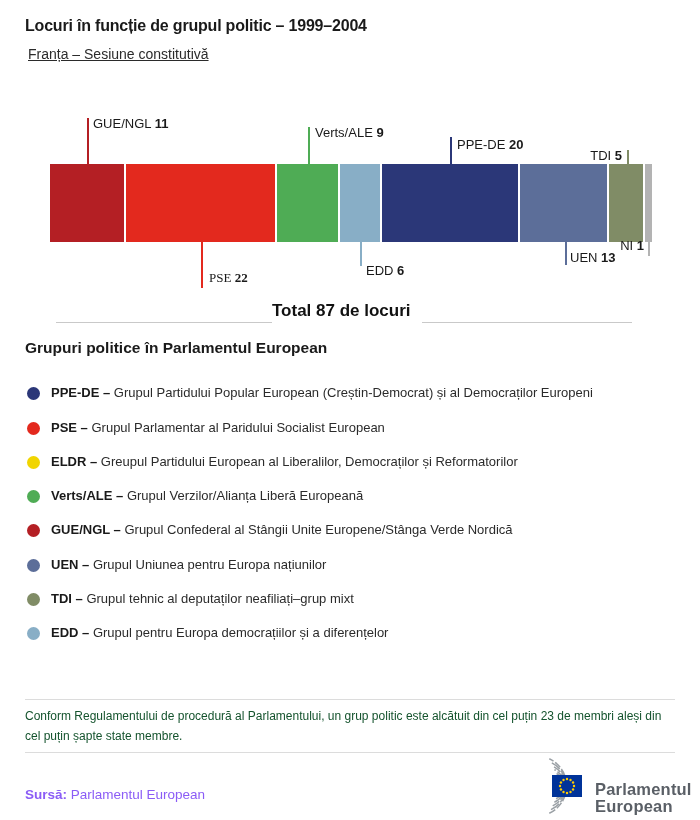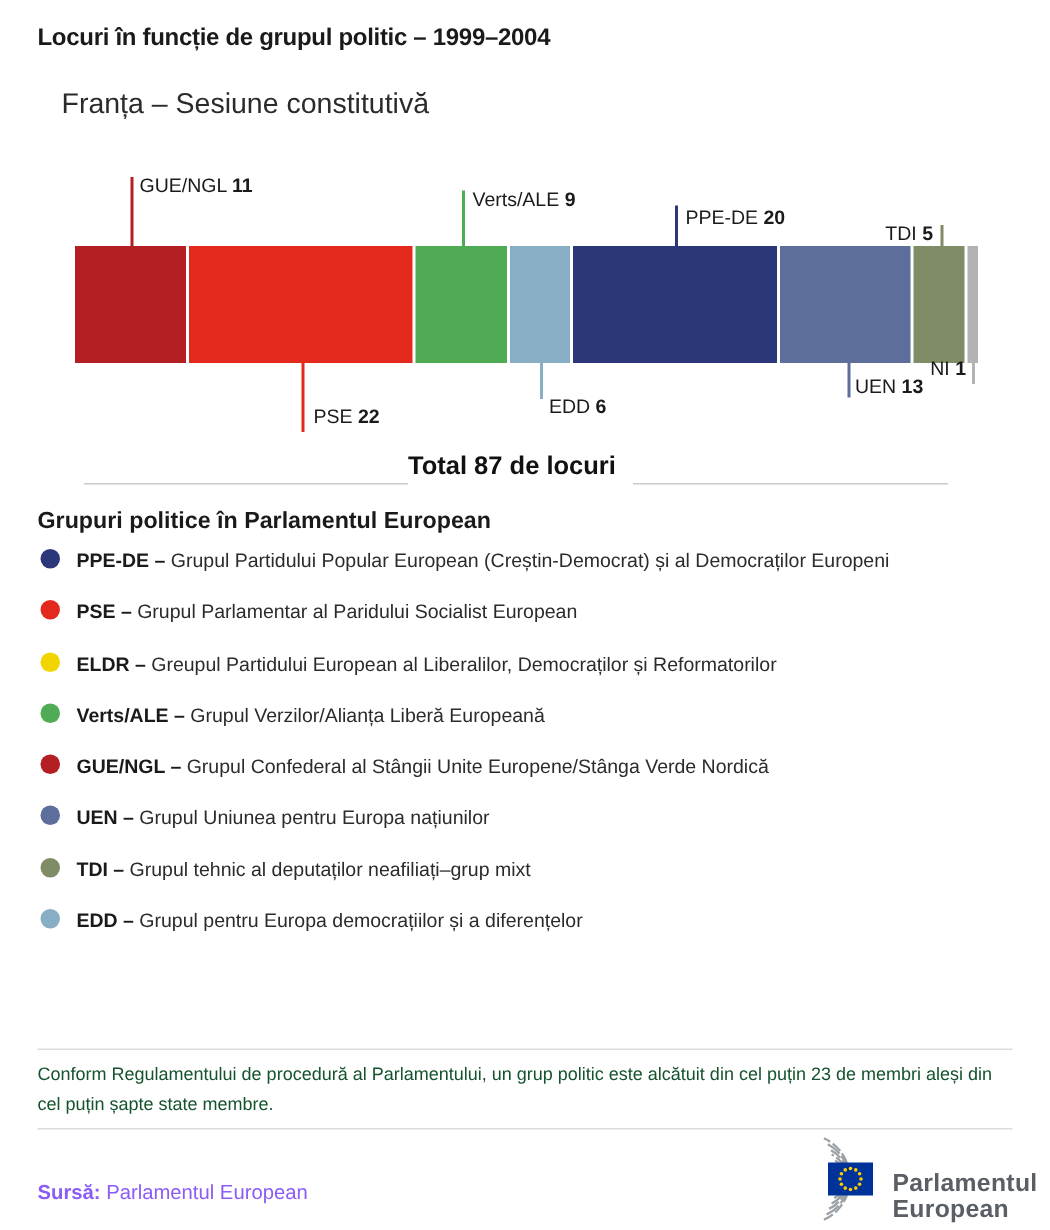--- a/index.html
+++ b/index.html
@@ -8,22 +8,22 @@
     font-family:"Liberation Sans",sans-serif;
     color:#1a1a1a;
   }
   .page{position:relative;width:700px;height:820px;overflow:hidden;background:#fff;}
 
   .title{
     position:absolute;left:25px;top:17px;margin:0;
     font-size:16px;font-weight:bold;letter-spacing:-0.2px;color:#1a1a1a;
   }
   .subtitle{
-    position:absolute;left:28px;top:46px;margin:13px;
-    font-size:19px;font-weight:400;color:#2b2b2b;
+    position:absolute;left:28px;top:46px;margin:0;
+    font-size:14px;font-weight:400;color:#2b2b2b;text-decoration:underline;
   }
 
   .bar{
     position:absolute;left:50px;top:164px;width:602px;height:78px;
     display:flex;gap:2px;
   }
   .seg{height:100%;}
 
   .tick-line{position:absolute;width:2px;}
   .tick-label{
@@ -39,21 +39,21 @@
   }
   .total-line{position:absolute;top:322px;height:1px;background:#c9c9c9;}
   .total-line.left{left:56px;width:216px;}
   .total-line.right{left:422px;width:210px;}
 
   .legend-heading{
     position:absolute;left:25px;top:339px;margin:0;
     font-size:15.5px;font-weight:bold;color:#1a1a1a;
   }
   .legend{position:absolute;left:27px;top:366px;width:655px;}
-  .legend-row{display:flex;align-items:flex-start;height:34.3px;gap:11px;}
+  .legend-row{display:flex;align-items:flex-end;height:34.3px;gap:11px;}
   .dot{width:13px;height:13px;border-radius:50%;flex:none;}
   .legend-text{font-size:13px;color:#2b2b2b;white-space:nowrap;}
   .legend-text b{color:#1a1a1a;font-weight:bold;}
 
   .divider{position:absolute;left:25px;width:650px;height:0;border-top:1px solid #dcdcdc;}
   .divider.d1{top:699px;}
   .divider.d2{top:752px;}
 
   .footnote{
     position:absolute;left:25px;top:706px;width:655px;margin:0;
@@ -85,21 +85,21 @@
         <div class="seg" style="flex-grow: 6; background: rgb(136, 174, 198);"></div>
         <div class="seg" style="flex-grow: 20; background: rgb(43, 55, 120);"></div>
         <div class="seg" style="flex-grow: 13; background: rgb(92, 110, 153);"></div>
         <div class="seg" style="flex-grow: 5; background: rgb(128, 140, 102);"></div>
         <div class="seg" style="flex-grow: 1; background: rgb(179, 179, 179);"></div>
       </div>
     <div id="ticks">
         <div class="tick-line" style="left: 87px; background: rgb(180, 31, 36); top: 118px; height: 46px;"></div>
         <div class="tick-label" style="top: 117px; left: 93px;"><span>GUE/NGL </span><b>11</b></div>
         <div class="tick-line" style="left: 201px; background: rgb(227, 41, 30); top: 242px; height: 46px;"></div>
-        <div class="tick-label" style="top: 271px; left: 209px;"><span>PSE </span><b>22</b></div>
+        <div class="tick-label" style="top: 271px; left: 209px; font-family: Liberation Serif, serif;"><span>PSE </span><b>22</b></div>
         <div class="tick-line" style="left: 308px; background: rgb(79, 172, 85); top: 127px; height: 37px;"></div>
         <div class="tick-label" style="top: 126px; left: 315px;"><span>Verts/ALE </span><b>9</b></div>
         <div class="tick-line" style="left: 360px; background: rgb(136, 174, 198); top: 242px; height: 24px;"></div>
         <div class="tick-label" style="top: 264px; left: 366px;"><span>EDD </span><b>6</b></div>
         <div class="tick-line" style="left: 450px; background: rgb(43, 55, 120); top: 137px; height: 27px;"></div>
         <div class="tick-label" style="top: 138px; left: 457px;"><span>PPE-DE </span><b>20</b></div>
         <div class="tick-line" style="left: 565px; background: rgb(92, 110, 153); top: 242px; height: 23px;"></div>
         <div class="tick-label" style="top: 251px; left: 570px;"><span>UEN </span><b>13</b></div>
         <div class="tick-line" style="left: 627px; background: rgb(128, 140, 102); top: 150px; height: 14px;"></div>
         <div class="tick-label" style="top: 149px; right: 78px; margin-left: 12px;"><span>TDI </span><b>5</b></div>

